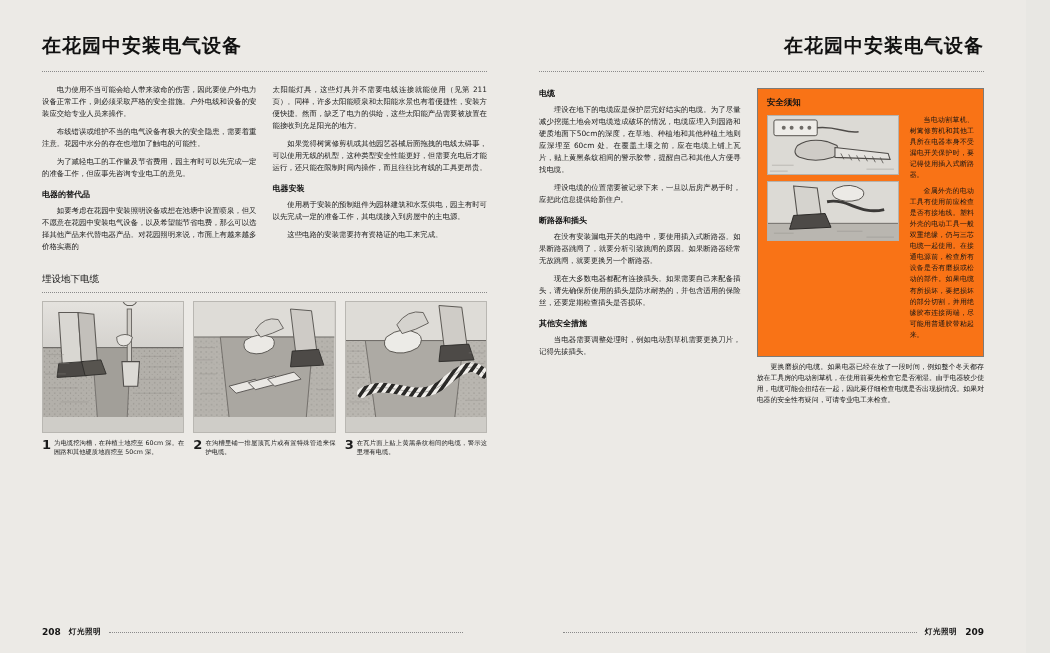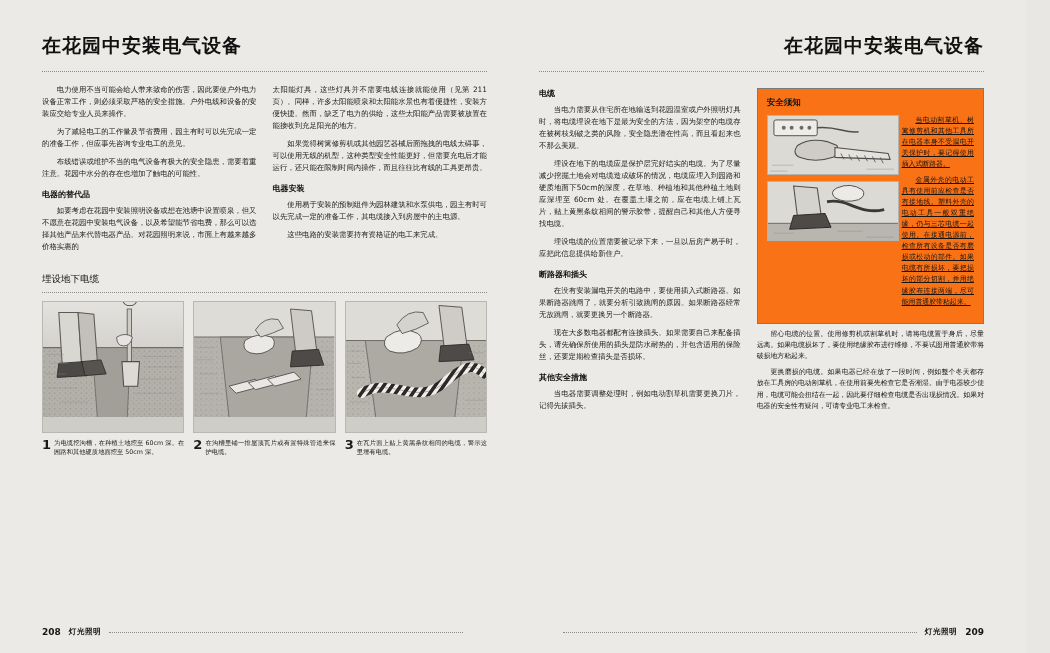--- a/index.html
+++ b/index.html
@@ -67,21 +67,21 @@
   .footer .rule { flex: 1 1 auto; border-top: 1px dotted #8a8a8a; margin: 0 8px; }
   .folio { font-size: 9px; font-weight: bold; }
   .running { font-size: 7.6px; font-weight: bold; letter-spacing: .5px; }
 
   
   .safety-box {
     border: 1px solid #7d7b77; background: #f97316; padding: 8px 9px 10px 9px;
     margin-top: 4px;
   }
   .safety-title { font-size: 8.5px; font-weight: bold; margin: 0 0 6px 0; }
-  .safety-inner { display: flex; gap: 3px; text-decoration: underline; }
+  .safety-inner { display: flex; gap: 11px; }
   .safety-figs { flex: 0 0 132px; }
   .safety-fig {
     width: 132px; height: 60px; background: #cfcdc8; border: 1px solid #b5b3ae;
     margin-bottom: 6px; position: relative; overflow: hidden;
   }
   .safety-text { flex: 1 1 auto; }
   .safety-text p {
     font-size: 6.9px; line-height: 1.6; text-align: justify;
     margin: 0 0 5px 0; text-indent: 2em;
   }
@@ -100,22 +100,22 @@
 
   <div class="page page-left">
 
     <h1 class="page-title">在花园中安装电气设备</h1>
     <div class="title-rule"></div>
 
     <div class="cols">
 
       <div class="col">
         <p class="body">电力使用不当可能会给人带来致命的伤害，因此要使户外电力设备正常工作，则必须采取严格的安全措施。户外电线和设备的安装应交给专业人员来操作。</p>
+        <p class="body">布线错误或维护不当的电气设备有极大的安全隐患，需要着重注意。花园中水分的存在也增加了触电的可能性。</p>
         <p class="body">为了减轻电工的工作量及节省费用，园主有时可以先完成一定的准备工作，但应事先咨询专业电工的意见。</p>
-        <p class="body">布线错误或维护不当的电气设备有极大的安全隐患，需要着重注意。花园中水分的存在也增加了触电的可能性。</p>
         <h3 class="sub">电器的替代品</h3>
         <p class="body">如要考虑在花园中安装照明设备或想在池塘中设置喷泉，但又不愿意在花园中安装电气设备，以及希望能节省电费，那么可以选择其他产品来代替电器产品。对花园照明来说，市面上有越来越多价格实惠的</p>
       </div>
 
       <div class="col">
         <p class="body noindent">太阳能灯具，这些灯具并不需要电线连接就能使用（见第 211 页）。同样，许多太阳能喷泉和太阳能水景也有着便捷性，安装方便快捷。然而，缺乏了电力的供给，这些太阳能产品需要被放置在能接收到充足阳光的地方。</p>
         <p class="body">如果觉得树篱修剪机或其他园艺器械后面拖拽的电线太碍事，可以使用无线的机型，这种类型安全性能更好，但需要充电后才能运行，还只能在限制时间内操作，而且往往比有线的工具更昂贵。</p>
         <h3 class="sub">电器安装</h3>
         <p class="body">使用易于安装的预制组件为园林建筑和水泵供电，园主有时可以先完成一定的准备工作，其电缆接入到房屋中的主电源。</p>
         <p class="body">这些电路的安装需要持有资格证的电工来完成。</p>
@@ -253,21 +253,20 @@
 
   <div class="page page-right">
 
     <h1 class="page-title right">在花园中安装电气设备</h1>
     <div class="title-rule"></div>
 
     <div class="cols">
 
       <div class="col narrow">
         <h3 class="sub first">电缆</h3>
-        <p class="body">当电力需要从住宅所在地输送到花园温室或户外照明灯具时，将电缆埋设在地下是最为安全的方法，因为架空的电缆存在被树枝划破之类的风险，安全隐患潜在性高，而且看起来也不那么美观。</p>
         <p class="body">埋设在地下的电缆应是保护层完好结实的电缆。为了尽量减少挖掘土地会对电缆造成破坏的情况，电缆应埋入到园路和硬质地面下50cm的深度，在草地、种植地和其他种植土地则应深埋至 60cm 处。在覆盖土壤之前，应在电缆上铺上瓦片，贴上黄黑条纹相间的警示胶带，提醒自己和其他人方便寻找电缆。</p>
         <p class="body">埋设电缆的位置需要被记录下来，一旦以后房产易手时，应把此信息提供给新住户。</p>
 
         <h3 class="sub">断路器和插头</h3>
         <p class="body">在没有安装漏电开关的电路中，要使用插入式断路器。如果断路器跳闸了，就要分析引致跳闸的原因。如果断路器经常无故跳闸，就要更换另一个断路器。</p>
         <p class="body">现在大多数电器都配有连接插头。如果需要自己来配备插头，请先确保所使用的插头是防水耐热的，并包含适用的保险丝，还要定期检查插头是否损坏。</p>
 
         <h3 class="sub">其他安全措施</h3>
         <p class="body">当电器需要调整处理时，例如电动割草机需要更换刀片，记得先拔插头。</p>
       </div>
@@ -323,21 +322,20 @@
             </div>
 
             <div class="safety-text">
               <p>当电动割草机、树篱修剪机和其他工具所在电器本身不受漏电开关保护时，要记得使用插入式断路器。</p>
               <p>金属外壳的电动工具有使用前应检查是否有接地线。塑料外壳的电动工具一般双重绝缘，仍与三芯电缆一起使用。在接通电源前，检查所有设备是否有磨损或松动的部件。如果电缆有所损坏，要把损坏的部分切割，并用绝缘胶布连接两端，尽可能用普通胶带粘起来。</p>
             </div>
           </div>
         </div>
 
         <div class="safety-after">
-          <p>留心电缆的位置。使用修剪机或割草机时，请将电缆置于身后，尽量远离。如果电缆损坏了，要使用绝缘胶布进行维修，不要试图用普通胶带将破损地方粘起来。</p>
           <p>更换磨损的电缆。如果电器已经在放了一段时间，例如整个冬天都存放在工具房的电动割草机，在使用前要先检查它是否潮湿。由于电器较少使用，电缆可能会扭结在一起，因此要仔细检查电缆是否出现损情况。如果对电器的安全性有疑问，可请专业电工来检查。</p>
         </div>
       </div>
     </div>
 
     <div class="footer">
       <span class="rule"></span>
       <span class="running" style="margin-right:8px">灯光照明</span>
       <span class="folio">209</span>
     </div>

